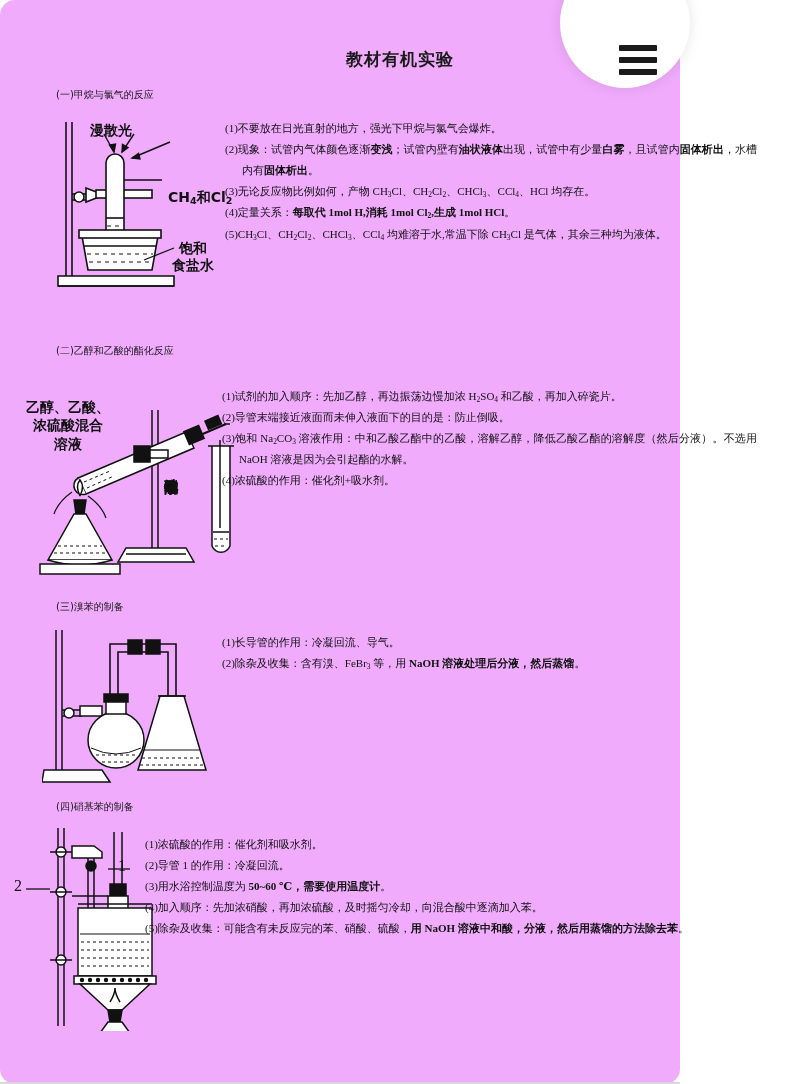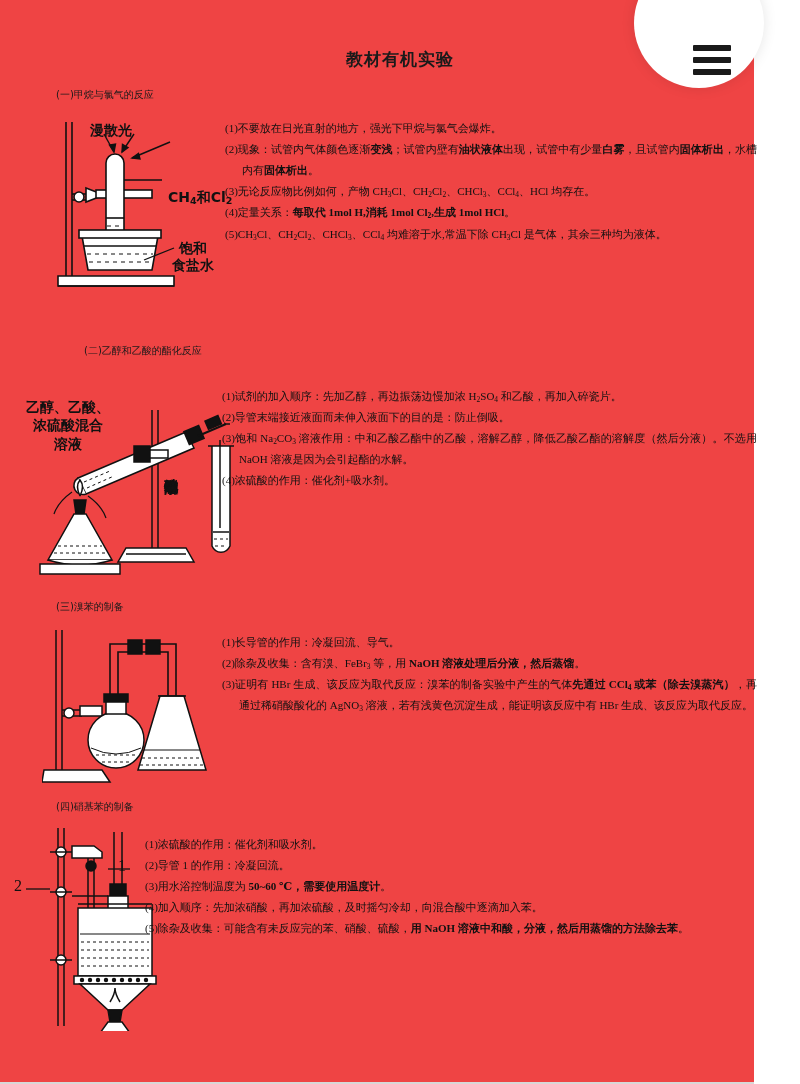--- a/index.html
+++ b/index.html
@@ -2,21 +2,21 @@
 <html><head>
 <meta charset="utf-8">
 <style>
   * { margin:0; padding:0; box-sizing:border-box; }
   html,body { background:#ffffff; }
   body {
     width:800px; height:1084px; position:relative; overflow:hidden;
     font-family:"Liberation Serif","DejaVu Serif",serif;
     color:#111;
   }
-  .page { position:relative; width:754px; height:1084px; background:#ef4444; }
+  .page { position:relative; width:680px; height:1084px; background:#f0abfc;border-radius:15px; }
   .page::after{
     content:""; position:absolute; left:0; right:0; bottom:0; height:2px;
     background:#d8d8d8;
   }
 
   
   .menu-card{
     position:absolute; top:-42px; right:-10px;
     width:130px; height:130px; border-radius:50%;
     background:#ffffff;
@@ -149,21 +149,21 @@
 食盐水</div>
 
   <div class="txt" style="top:118px;left:225px;width:532px;">
     <p class="ind">(1)不要放在日光直射的地方，强光下甲烷与氯气会爆炸。</p>
     <p class="ind">(2)现象：试管内气体颜色逐渐<b>变浅</b>；试管内壁有<b>油状液体</b>出现，试管中有少量<b>白雾</b>，且试管内<b>固体析出</b>，水槽内有<b>固体析出</b>。</p>
     <p class="ind">(3)无论反应物比例如何，产物 CH<sub>3</sub>Cl、CH<sub>2</sub>Cl<sub>2</sub>、CHCl<sub>3</sub>、CCl<sub>4</sub>、HCl 均存在。</p>
     <p class="ind">(4)定量关系：<b>每取代 1mol H,消耗 1mol Cl<sub>2</sub>,生成 1mol HCl</b>。</p>
     <p class="ind">(5)CH<sub>3</sub>Cl、CH<sub>2</sub>Cl<sub>2</sub>、CHCl<sub>3</sub>、CCl<sub>4</sub> 均难溶于水,常温下除 CH<sub>3</sub>Cl 是气体，其余三种均为液体。</p>
   </div>
 
-  <div class="sec-head" style="top:344px;left:56px;margin-left:28px;">(二)乙醇和乙酸的酯化反应</div>
+  <div class="sec-head" style="top:344px;left:56px;">(二)乙醇和乙酸的酯化反应</div>
 
   <div class="hlabel" style="top:398px;left:26px;line-height:1.32;">乙醇、乙酸、
 浓硫酸混合
 溶液</div>
 
   <div class="fig" style="top:396px;left:30px;">
     <svg width="200" height="186" viewBox="0 0 200 186">
       <g fill="none" stroke="#111" stroke-width="1.5">
 
         <line x1="122" y1="14" x2="122" y2="152"></line>
@@ -276,21 +276,20 @@
           <line x1="100" y1="136" x2="160" y2="136"></line>
           <line x1="98" y1="143" x2="162" y2="143"></line>
         </g>
       </g>
     </svg>
   </div>
 
   <div class="txt" style="top:632px;left:222px;width:535px;">
     <p class="ind">(1)长导管的作用：冷凝回流、导气。</p>
     <p class="ind">(2)除杂及收集：含有溴、FeBr<sub>3</sub> 等，用 <b>NaOH 溶液处理后分液，然后蒸馏</b>。</p>
-    <p class="ind">(3)证明有 HBr 生成、该反应为取代反应：溴苯的制备实验中产生的气体<b>先通过 CCl<sub>4</sub> 或苯（除去溴蒸汽）</b>，再通过稀硝酸酸化的 AgNO<sub>3</sub> 溶液，若有浅黄色沉淀生成，能证明该反应中有 HBr 生成、该反应为取代反应。</p>
   </div>
 
   <div class="sec-head" style="top:800px;left:56px;">(四)硝基苯的制备</div>
 
   <div class="fig" style="top:826px;left:36px;">
     <svg width="160" height="205" viewBox="0 0 160 205">
       <g fill="none" stroke="#111" stroke-width="1.5">
 
         <line x1="22" y1="2" x2="22" y2="200"></line>
         <line x1="28" y1="2" x2="28" y2="200"></line>

